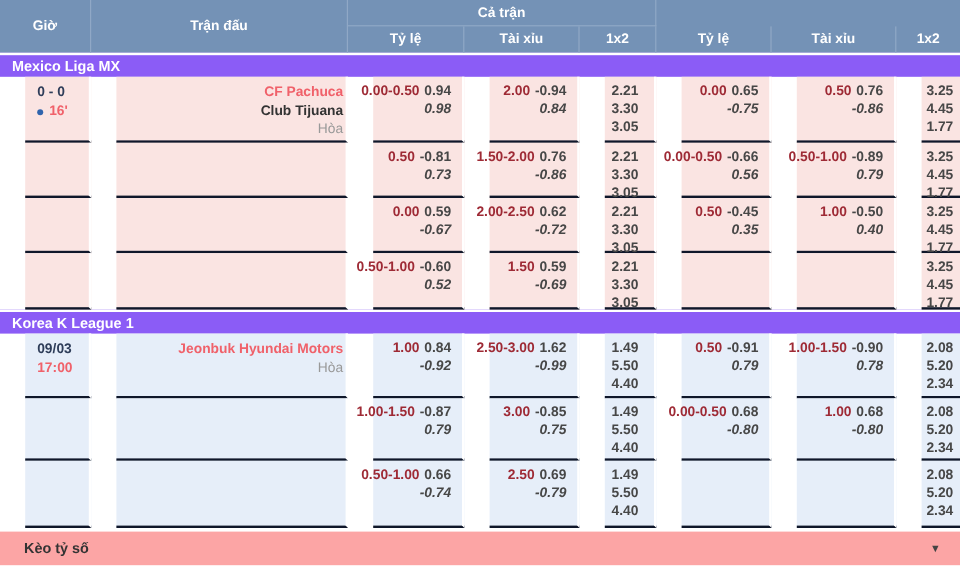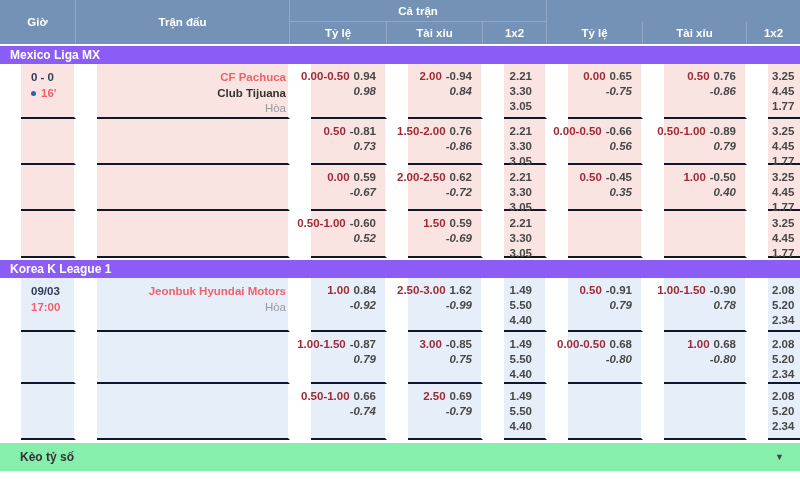--- a/index.html
+++ b/index.html
@@ -52,21 +52,21 @@
   .away { color: #333; }
   .draw { color: #999; font-weight: normal; }
 
   
   .r-mx1 .cell { height: 55px; } .r-mx2 .cell { height: 46px; }
   .r-mx3 .cell { height: 46px; } .r-mx4 .cell { height: 47px; }
   .r-kr1 .cell { height: 54px; } .r-kr2 .cell { height: 52px; }
   .r-kr3 .cell { height: 56px; }
 
   
-  .footer { height: 28px; margin-top: 3px; background: #86efac; display: flex;
+  .footer { height: 28px; margin-top: 3px; background: #fca5a5; display: flex;
             align-items: center; justify-content: space-between;
             padding: 0 16px 0 20px; font-size: 12px; font-weight: bold;
             color: #333; cursor: pointer; }
   .caret { font-size: 9px; color: #444; }
 </style>
 </head>
 <body>
 
 <div class="app">
 

